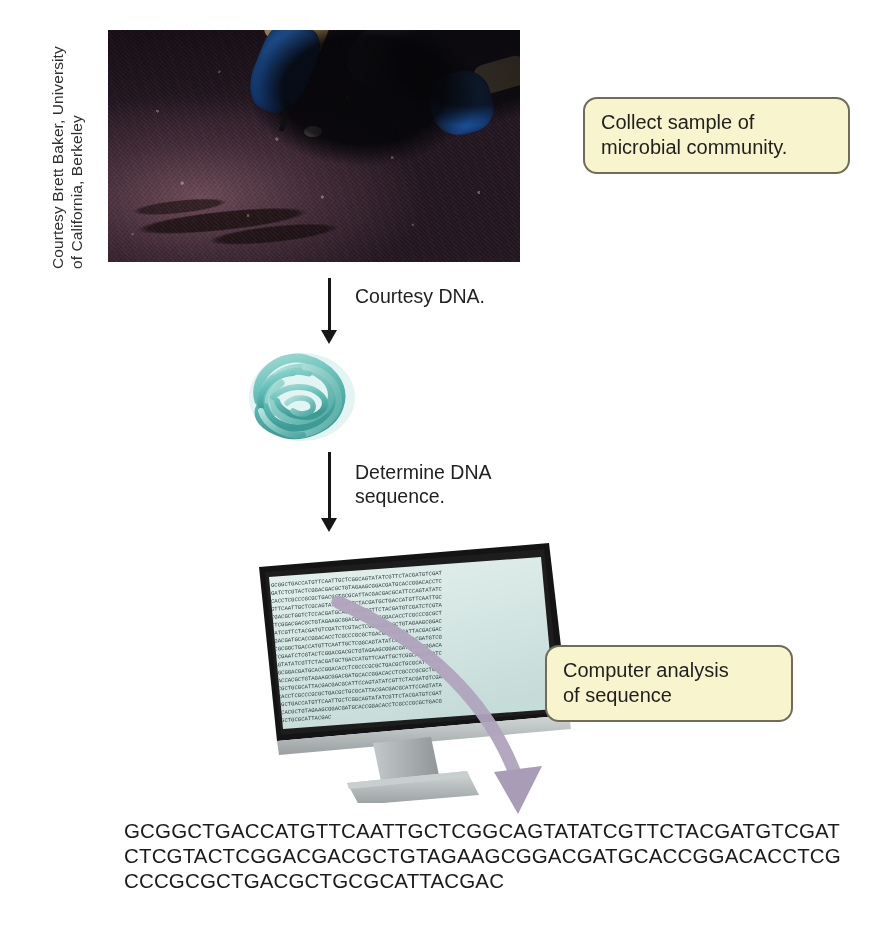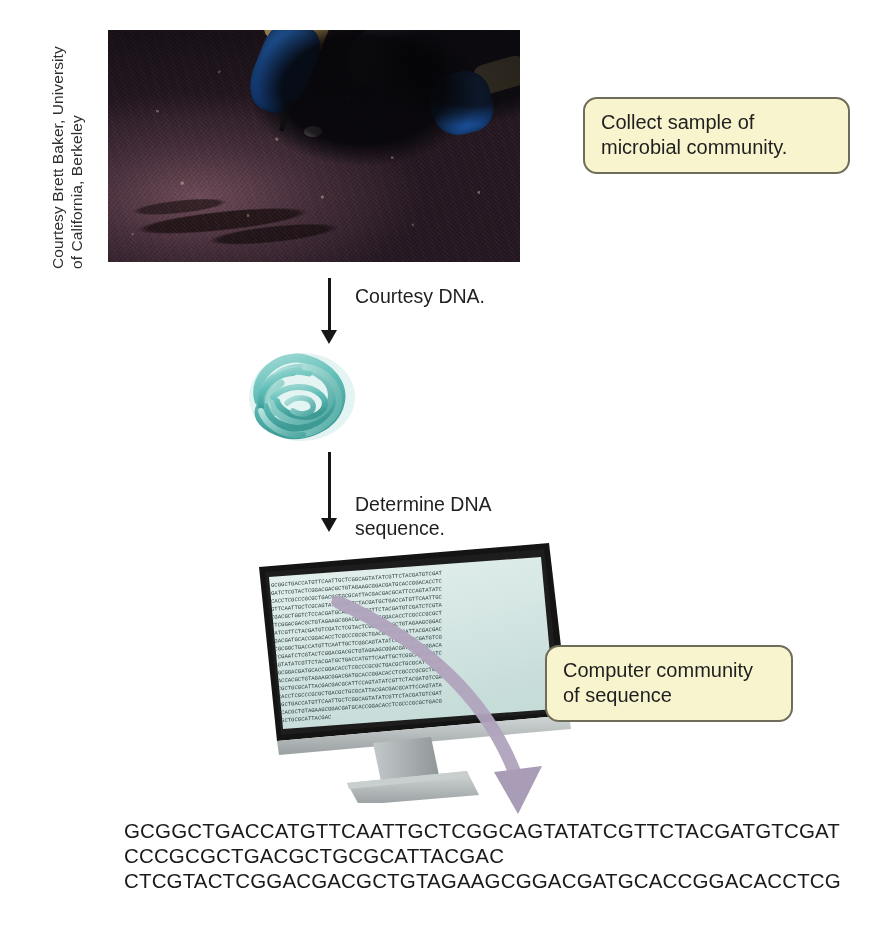--- a/index.html
+++ b/index.html
@@ -230,21 +230,21 @@
         <path d="M30 52 C42 40, 66 38, 78 50 C88 60, 78 72, 62 72 C48 72, 36 64, 34 56" stroke="url(#tg)" stroke-width="6"></path>
         <path d="M44 58 C52 50, 68 52, 70 60 C72 68, 58 72, 50 66" stroke="url(#tg2)" stroke-width="5.5"></path>
         <path d="M18 62 C14 46, 30 28, 50 28" stroke="url(#tg)" stroke-width="6"></path>
         <path d="M60 90 C40 92, 22 80, 18 66" stroke="url(#tg2)" stroke-width="6"></path>
       </g>
     </svg>
   </div>
 
   <div class="vline" style="left:328px; top:452px; height:68px;"></div>
   <div class="vhead" style="left:321px; top:518px;"></div>
-  <div class="steplabel" style="left:355px; top:460px;margin-top:32px;">Determine DNA
+  <div class="steplabel" style="left:355px; top:460px;">Determine DNA
 sequence.</div>
 
   <div class="monitor">
     <svg viewBox="0 0 330 270" width="330" height="270" aria-hidden="true">
       <defs>
         <linearGradient id="scr" x1="0" y1="0" x2="0.4" y2="1">
           <stop offset="0" stop-color="#e6f2ef"></stop>
           <stop offset="1" stop-color="#c6dcd9"></stop>
         </linearGradient>
         <linearGradient id="base" x1="0" y1="0" x2="0" y2="1">
@@ -287,27 +287,27 @@
         </g>
       </g>
 
       <polygon points="22,208 314,182 316,196 24,222" fill="url(#base)"></polygon>
       <polygon points="118,210 176,204 186,252 128,258" fill="url(#stand)"></polygon>
       <polygon points="92,250 212,238 224,262 104,272" fill="url(#base)"></polygon>
       <polygon points="92,250 212,238 214,244 94,256" fill="#c9cecf"></polygon>
     </svg>
   </div>
 
-  <div class="callout" id="callout-computer">Computer community
+  <div class="callout" id="callout-computer">Computer analysis
 of sequence</div>
 
   <svg style="position:absolute;left:330px;top:590px;width:260px;height:240px;" viewBox="0 0 260 240" aria-hidden="true">
     <path d="M8 12 C70 40, 150 90, 186 186" stroke="#b0a3bd" stroke-width="13" fill="none" stroke-linecap="round" opacity=".95"></path>
     <polygon points="164,182 212,176 188,224" fill="#a99cb7"></polygon>
   </svg>
 
   <div class="seq">
     <div>GCGGCTGACCATGTTCAATTGCTCGGCAGTATATCGTTCTACGATGTCGAT</div>
+    <div>CTCGTACTCGGACGACGCTGTAGAAGCGGACGATGCACCGGACACCTCG</div>
     <div>CCCGCGCTGACGCTGCGCATTACGAC</div>
-    <div>CTCGTACTCGGACGACGCTGTAGAAGCGGACGATGCACCGGACACCTCG</div>
   </div>
 
 </div>
 
 </body></html>

